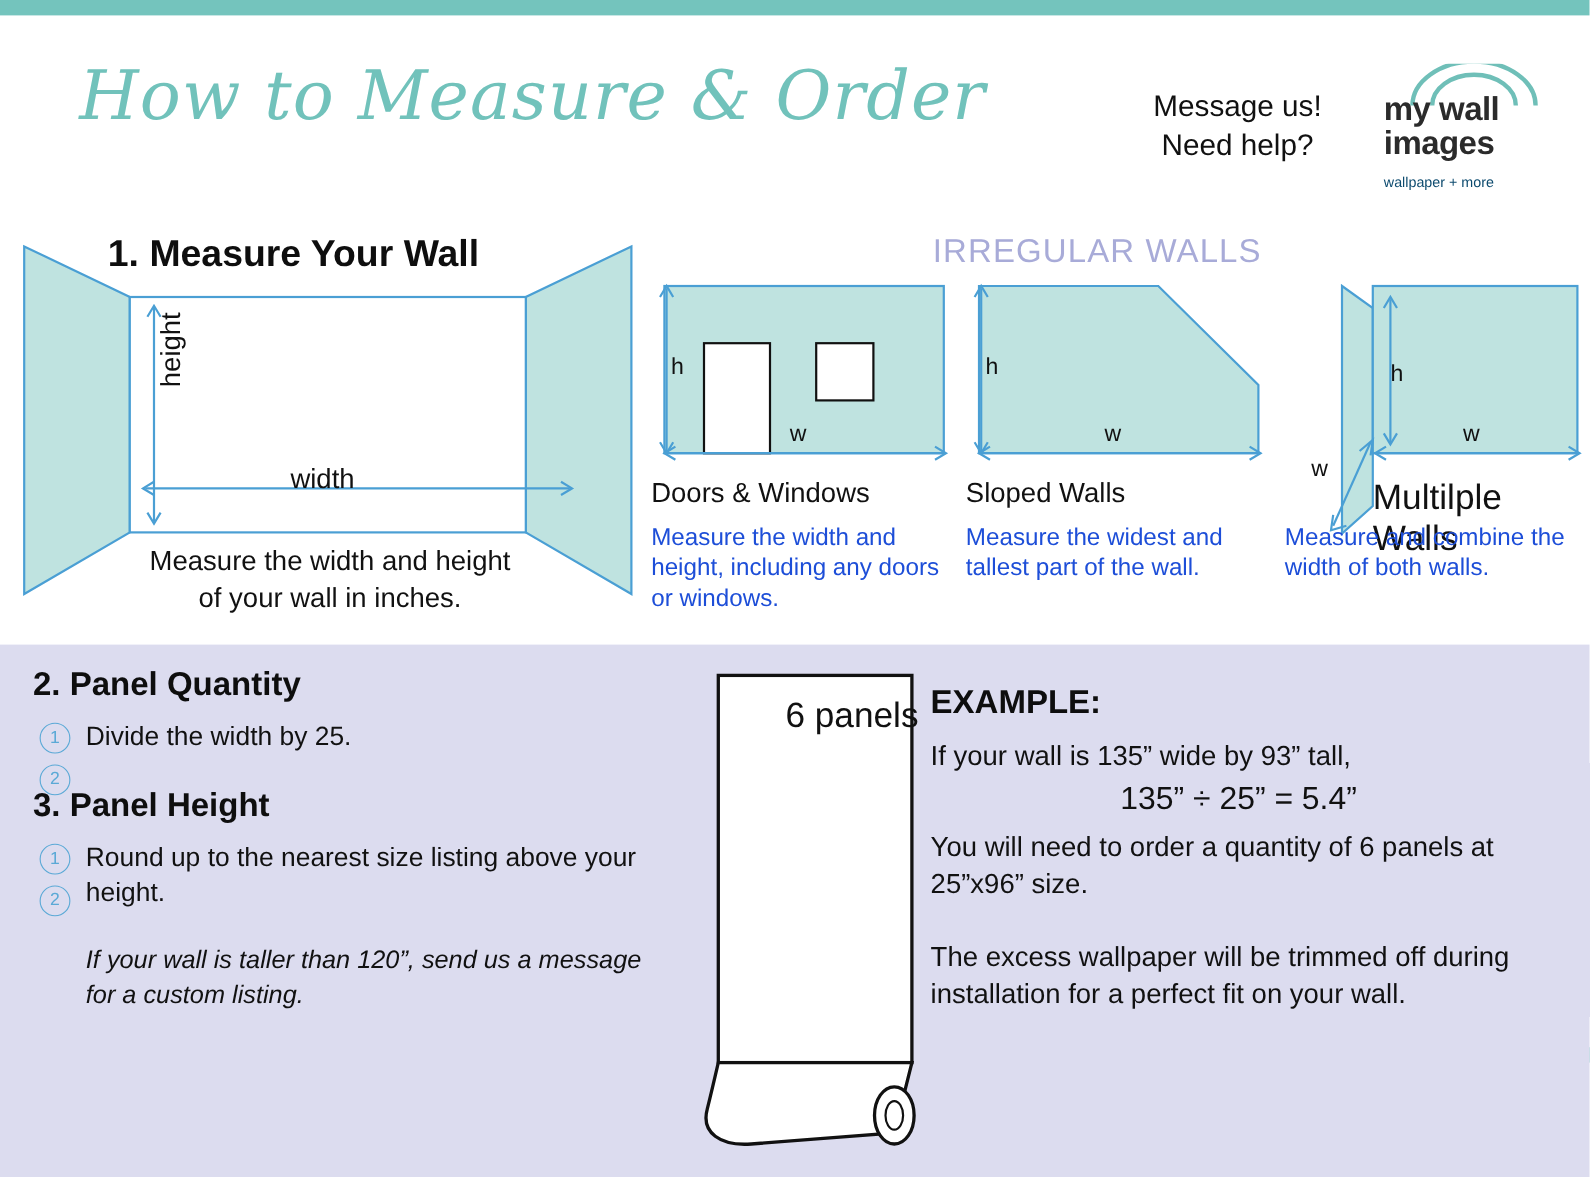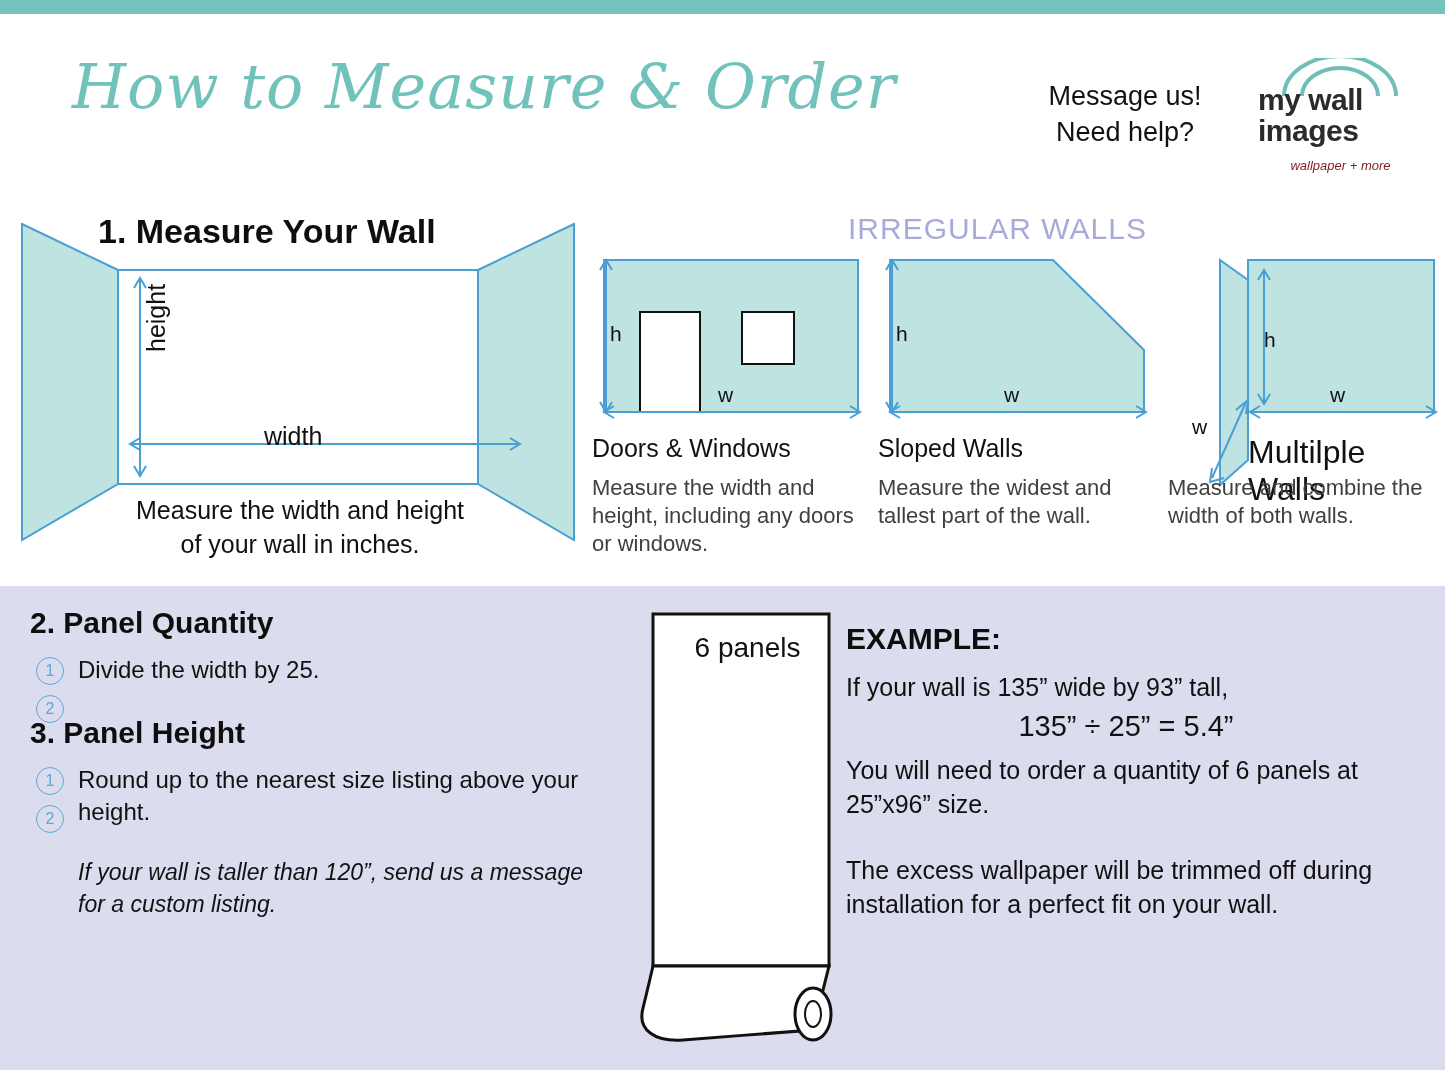--- a/index.html
+++ b/index.html
@@ -41,22 +41,21 @@
     position:absolute; left:1258px; top:58px; width:165px; height:130px;
   }
   .logo-arc { position:absolute; left:22px; top:0; width:120px; height:40px; }
   .logo-name {
     position:absolute; left:0; top:26px; width:165px;
     font-size:30px; line-height:31px; font-weight:700; color:#2b2b2b;
     letter-spacing:-0.5px;
   }
   .logo-tag {
     position:absolute; left:0; top:100px; width:165px;
-    text-align:center;
-    font-size:13px; color:#7f1d1d; font-style:italic;
+    font-size:13px; color:#0c4a6e; 
   }
 
   
   .h1-measure {
     position:absolute; left:98px; top:212px;
     font-size:34px; font-weight:700; color:#0e0e0e;
   }
   .irregular-title {
     position:absolute; left:848px; top:212px;
     font-size:30px; color:#a8abd8; letter-spacing:1px;
@@ -66,21 +65,21 @@
   .wall-caption {
     position:absolute; left:60px; top:493px; width:480px;
     text-align:center; font-size:25px; line-height:34px; color:#111;
   }
 
   .diag { position:absolute; }
   .diag-label {
     position:absolute; font-size:25px; color:#111;
   }
   .diag-caption {
-    position:absolute; font-size:22px; line-height:28px; color:#404040;
+    position:absolute; font-size:22px; line-height:28px; color:#1d4ed8;
   }
 
   
   .lower {
     position:absolute; left:0; top:586px; width:1445px; height:484px;
     background:#dcdcef;
   }
   .lower-left { position:absolute; left:30px; top:606px; width:580px; }
   .h2 {
     font-size:30px; font-weight:700; color:#0e0e0e; margin:0 0 14px 0;
@@ -95,21 +94,21 @@
     color:#5aa9d6; font-size:16px; line-height:26px; text-align:center;
   }
   .note {
     font-size:23px; line-height:32px; color:#111; font-style:italic;
     padding-left:48px;
   }
 
   .roll { position:absolute; left:637px; top:610px; width:220px; height:436px; }
   .roll-label {
     position:absolute; left:660px; top:632px; width:175px;
-    text-align:center; font-size:28px; color:#111;
+    text-align:right; font-size:32px; color:#111;
   }
 
   .example { position:absolute; left:846px; top:622px; width:560px; }
   .ex-h { font-size:30px; font-weight:700; color:#0e0e0e; margin-bottom:14px; }
   .ex-p { font-size:25px; line-height:34px; color:#111; margin:0 0 6px 0; }
   .ex-eq { font-size:29px; text-align:center; margin:6px 0 10px 0; color:#111; }
   .ex-gap { height:26px; }
 </style>
 </head>
 <body>

